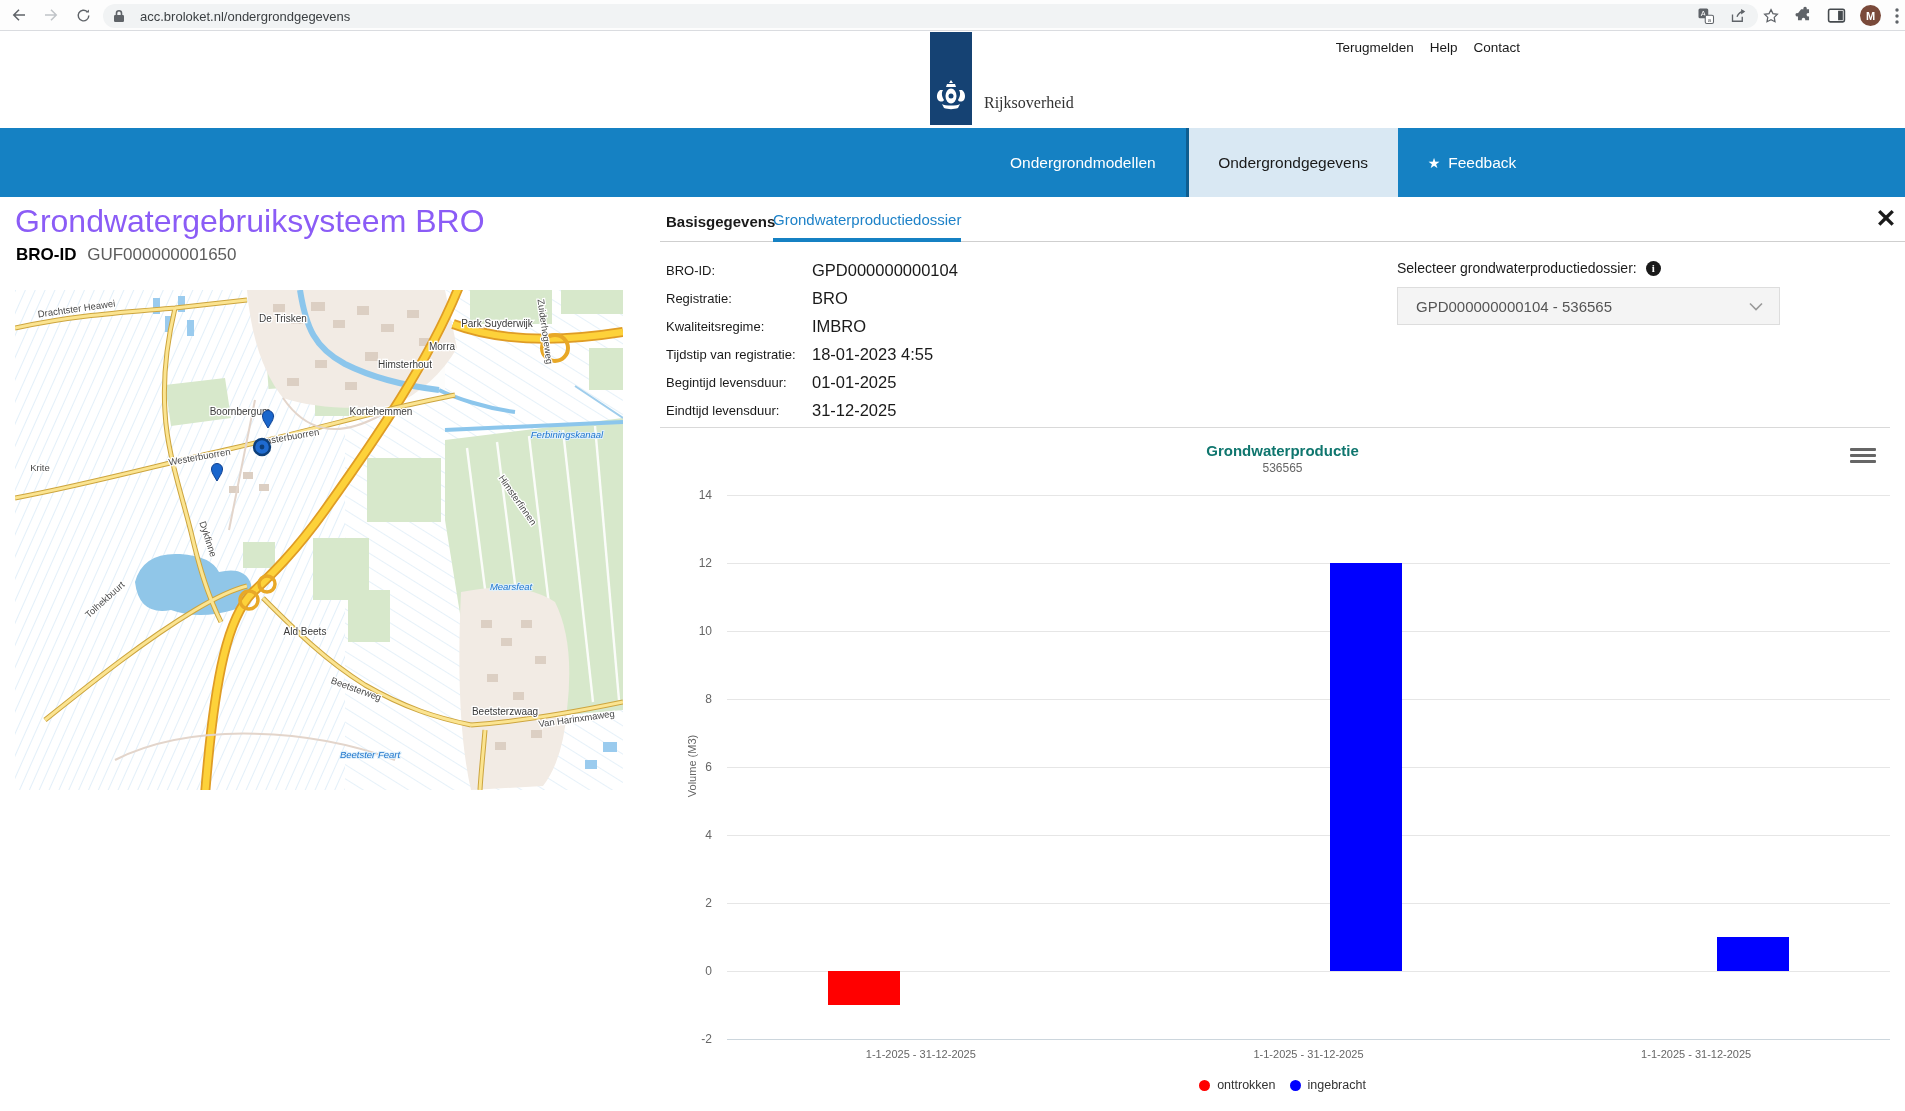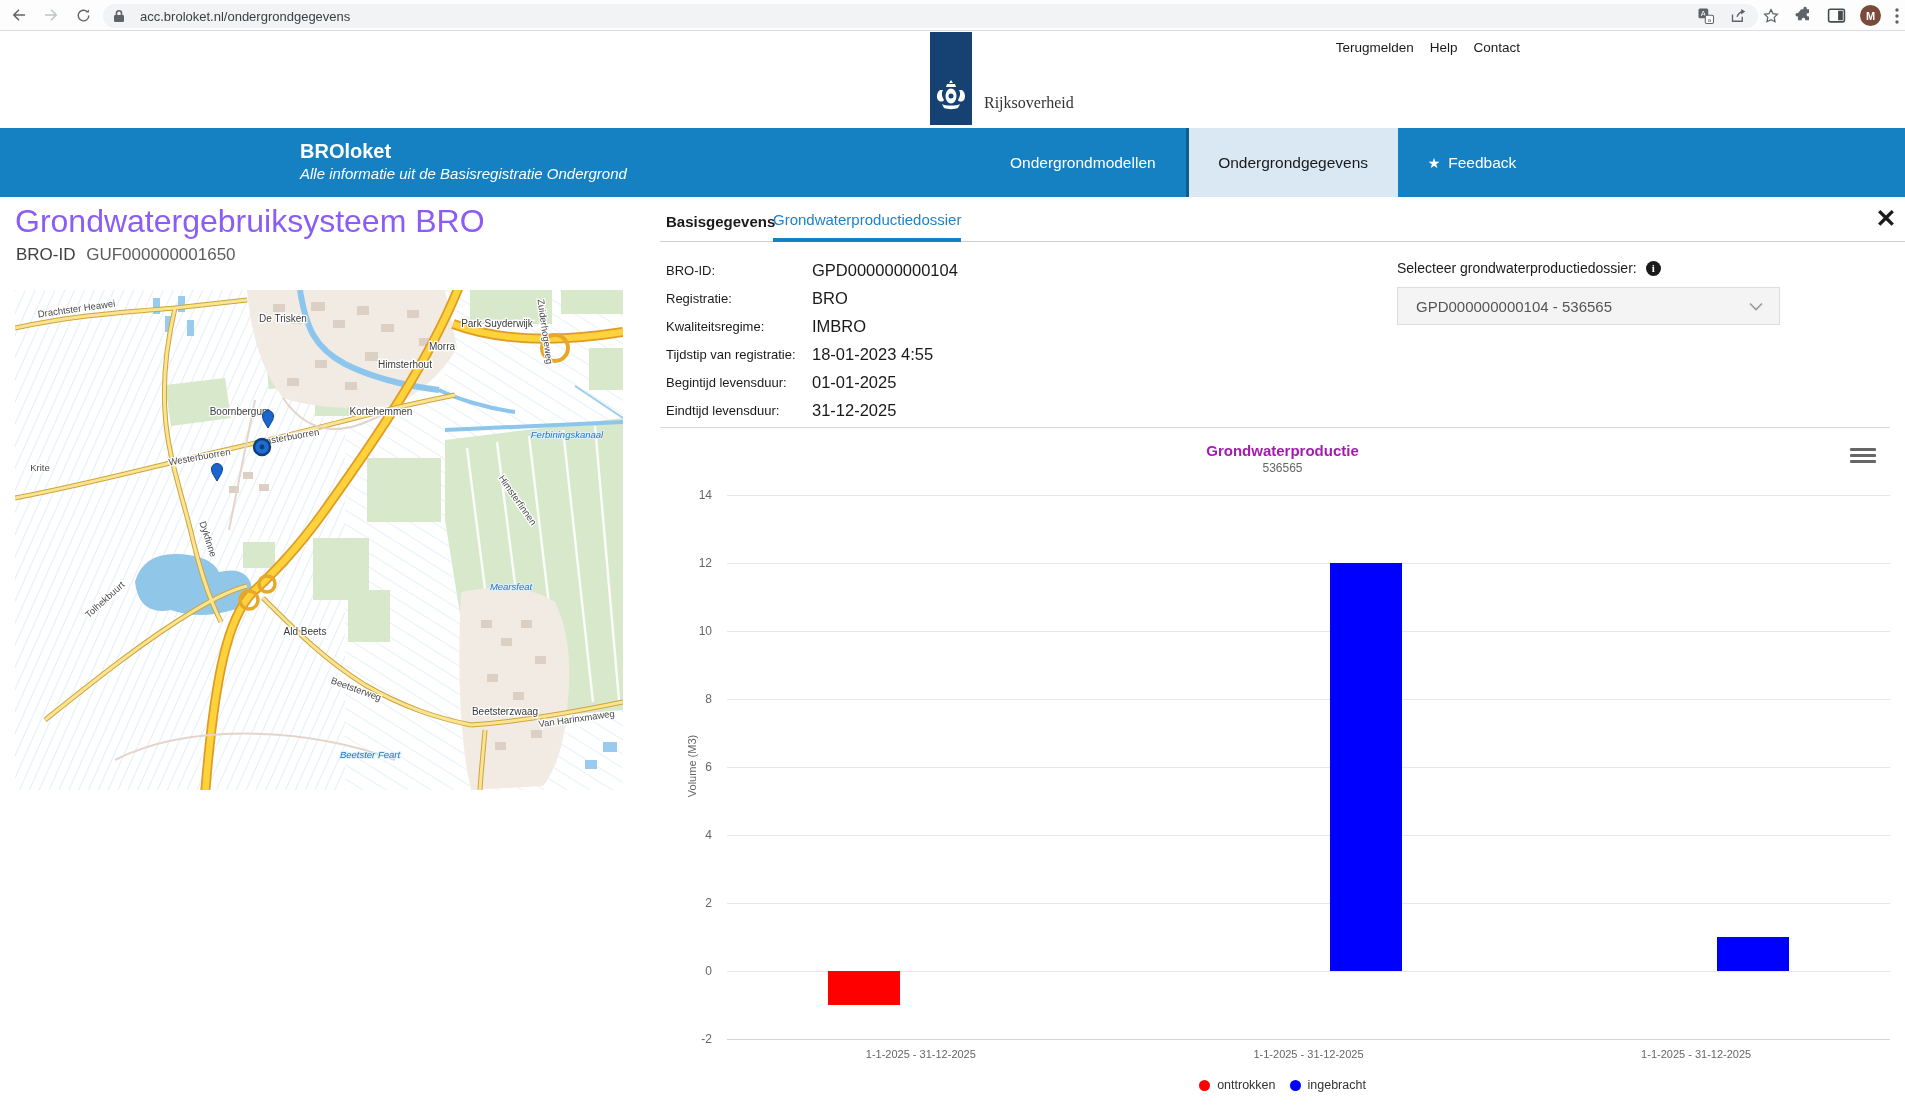--- a/index.html
+++ b/index.html
@@ -34,21 +34,21 @@
   .brand .brand-tag  { font-size: 15px; font-style: italic; line-height: 21px; }
   .bluebar-menu { position: absolute; left: 980px; top: 0; height: 69px; display: flex; align-items: stretch; }
   .nav-item { display: flex; align-items: center; justify-content: center; padding: 0 30px;
               color: #fff; font-size: 15.5px; cursor: pointer; gap: 8px; }
   .nav-item.active { background: #d9e8f3; color: #1a1a1a; width: 212px; border-left: 3px solid #0e5d8f; }
   .nav-item .star { font-size: 14px; }
 
   
   .page-title { position: absolute; left: 15px; top: 203px; font-size: 32px; color: #8b5cf6; font-weight: 400; }
   .broid-line { position: absolute; left: 16px; top: 245px; font-size: 17px; }
-  .broid-line b { color: #404040; font-weight: normal; }
+  .broid-line b { color: #000000; font-weight: bold; }
   .broid-line span.val { color: #5d5d5d; margin-left: 6px; }
   .map-wrap { position: absolute; left: 15px; top: 290px; width: 608px; height: 500px; overflow: hidden; cursor: grab; }
   .map-wrap svg { display: block; }
   text.m-road  { font-size: 9.5px; fill: #4a4a4a; paint-order: stroke; stroke: #ffffff; stroke-width: 2.4px; }
   text.m-town  { font-size: 10px;  fill: #3a3a3a; paint-order: stroke; stroke: #ffffff; stroke-width: 2.4px; }
   text.m-water { font-size: 9.5px; fill: #2277cc; font-style: italic; paint-order: stroke; stroke: #dff0fb; stroke-width: 2px; }
 
   
   .tab-row { position: absolute; left: 660px; top: 200px; width: 1245px; height: 42px; border-bottom: 1px solid #cfcfcf; }
   .d-tab { position: absolute; top: 0; height: 42px; display: flex; align-items: center; font-size: 15px;
@@ -69,21 +69,21 @@
                display: inline-flex; align-items: center; justify-content: center; cursor: pointer; }
   .select-box { margin-top: 11px; height: 38px; background: #f4f4f4; border: 1px solid #ddd;
                 display: flex; align-items: center; padding: 0 16px 0 18px; cursor: pointer; }
   .select-box .sel-text { font-size: 15px; color: #555; flex: 1; }
 
   .hsep { position: absolute; left: 660px; top: 427px; width: 1230px; height: 1px; background: #d9d9d9; }
 
   
   .chart-root { position: absolute; left: 660px; top: 430px; width: 1245px; height: 681px; background: #fff; }
   .ch-title { position: absolute; left: 0; top: 12px; width: 100%; text-align: center;
-              font-size: 15px; font-weight: bold; color: #a21caf; }
+              font-size: 15px; font-weight: bold; color: #0f766e; }
   .ch-sub { position: absolute; left: 0; top: 31px; width: 100%; text-align: center; font-size: 12px; color: #666; }
   .ch-burger { position: absolute; left: 1190px; top: 14px; width: 26px; height: 22px; cursor: pointer;
                display: flex; flex-direction: column; justify-content: center; gap: 3px; }
   .ch-burger i { display: block; height: 3px; background: #666; border-radius: 1px; }
   .gridline { position: absolute; height: 1px; background: #e6e6e6; }
   .axisline-x { position: absolute; height: 1px; background: #ccd6dd; }
   .ytick { position: absolute; width: 46px; text-align: right; font-size: 12px; color: #666; }
   .yaxis-title { position: absolute; left: -28px; top: 330px; width: 120px; text-align: center;
                  font-size: 11px; color: #666; transform: rotate(-90deg); }
   .bar { position: absolute; }
@@ -175,24 +175,20 @@
     </div>
     <div class="logo-text">Rijksoverheid</div>
     <div class="header-links">
         <span>Terugmelden</span>
         <span>Help</span>
         <span>Contact</span>
       </div>
   </div>
 
   <div class="bluebar">
-    <div class="brand">
-      <div class="brand-name">BROloket</div>
-      <div class="brand-tag">Alle informatie uit de Basisregistratie Ondergrond</div>
-    </div>
     <div class="bluebar-menu">
         <div class="nav-item">
           <span>Ondergrondmodellen</span>
         </div>
         <div class="nav-item active">
           <span>Ondergrondgegevens</span>
         </div>
         <div class="nav-item">
           <span class="star">★</span>
           <span>Feedback</span>

